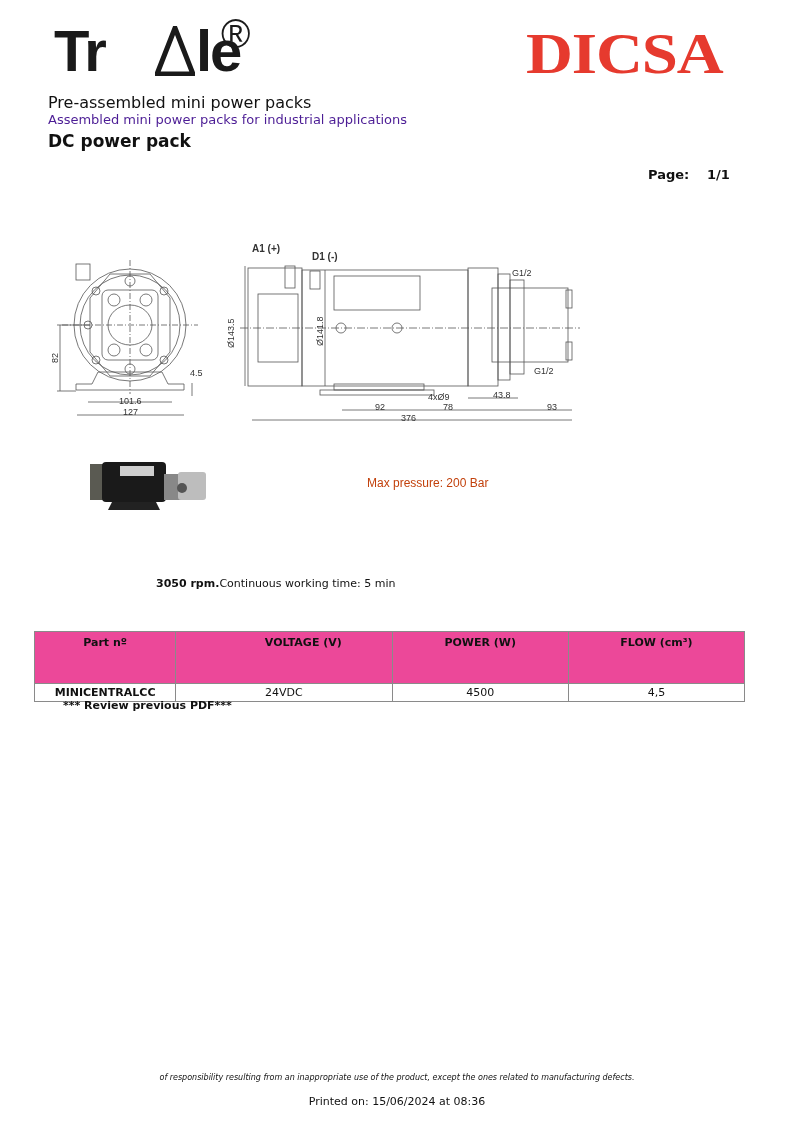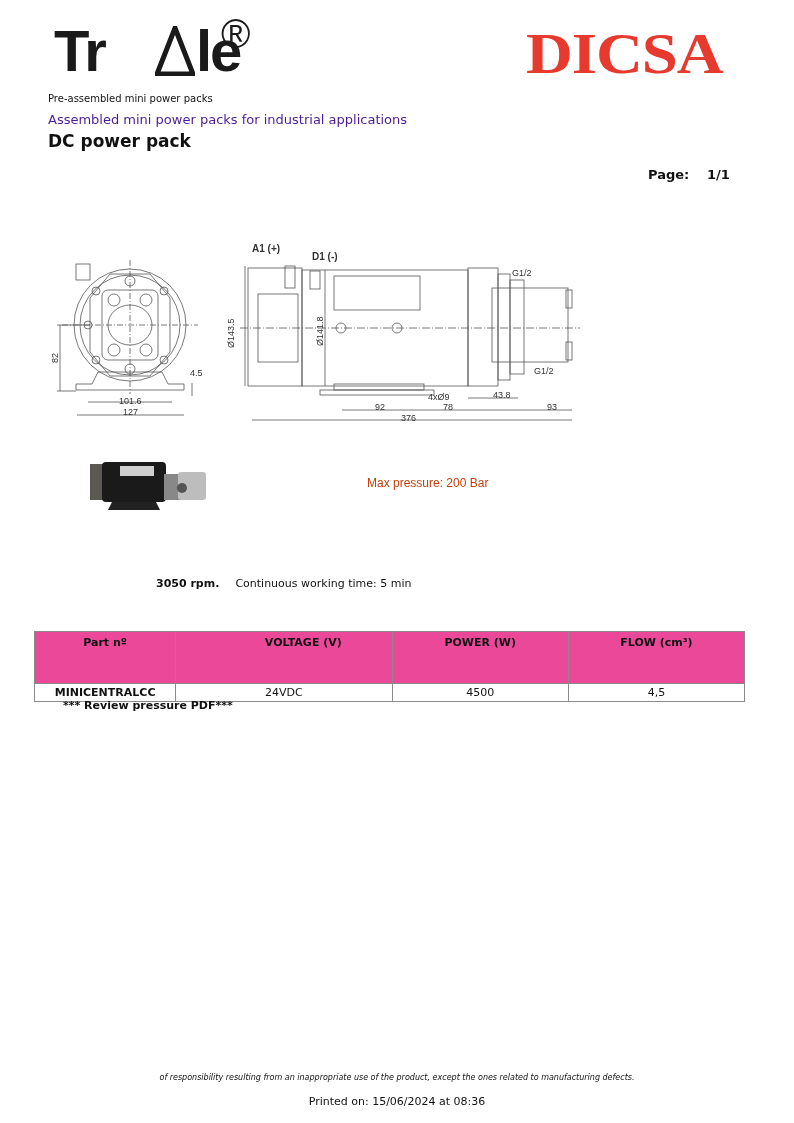--- a/index.html
+++ b/index.html
@@ -6,31 +6,31 @@
   body { width: 794px; height: 1123px; position: relative; overflow: hidden; font-family: "DejaVu Sans", sans-serif; color: #111; }
   .abs { position: absolute; }
 
   
   .trale-logo { left: 38px; top: 14px; height: 70px; width: 220px; margin-left: 16px; }
   .trale-text { font-family: "Liberation Sans", sans-serif; font-weight: bold; font-size: 58px; letter-spacing: -2px; color: #1a1a1a; line-height: 1; position: absolute; left: 0; top: 8px; }
   .trale-tri { position: absolute; left: 101px; top: 12px; }
   .trale-reg { position: absolute; left: 167px; top: -2px; font-family: "Liberation Sans", sans-serif; font-size: 40px; font-weight: normal; color: #1a1a1a; }
   .dicsa-logo { left: 526px; top: 25px; font-family: "Liberation Serif", serif; font-weight: bold; font-size: 58px; color: #e63a2e; letter-spacing: -1px; line-height: 1; transform: scaleX(1.12); transform-origin: left top; }
 
-  .subtitle1 { left: 48px; top: 93px; font-size: 10px; color: #111; text-align: right; }
+  .subtitle1 { left: 48px; top: 93px; font-size: 16px; color: #111; text-align: right; }
   .subtitle2 { left: 48px; top: 112px; font-size: 13px; color: #4c1d95; }
   .main-title { left: 48px; top: 131px; font-size: 17px; font-weight: bold; color: #111; }
   .page-label { left: 648px; top: 167px; font-size: 13px; font-weight: bold; }
   .page-value { left: 707px; top: 167px; font-size: 13px; font-weight: bold; }
 
   .drawing { left: 40px; top: 238px; }
   .photo { left: 84px; top: 452px; width: 124px; height: 62px; }
   .max-pressure { left: 367px; top: 476px; font-family: "Liberation Sans", sans-serif; font-size: 12px; color: #c2410c; }
   .specs { left: 156px; top: 577px; font-size: 11px; }
-  .specs b { font-weight: bold; margin-right: 16px; }
+  .specs b { font-weight: bold; margin-right: 0; }
 
   table.specs-table { position: absolute; left: 34px; top: 631px; width: 711px; border-collapse: collapse; font-size: 11px; }
   table.specs-table th { background: #ec4899; font-weight: bold; height: 46px; vertical-align: top; padding-top: 4px; border: 1px solid #8a8a8a; text-align: center; }
   table.specs-table td { height: 17px; border: 1px solid #8a8a8a; text-align: center; padding: 0; }
   table.specs-table td.part { font-weight: bold; }
   .col1 { width: 143px; } .col2 { width: 189px; padding-left: 40px; } .col3 { width: 189px; } .col4 { width: 190px; }
 
   .review { left: 63px; top: 699px; font-size: 11px; font-weight: bold; }
 
   .disclaimer { left: 30px; top: 1073px; width: 734px; text-align: center; font-size: 8px; font-style: italic; line-height: 9px; color: #111; }
@@ -161,18 +161,18 @@
   <tbody>
     <tr>
       <td class="part">MINICENTRALCC</td>
       <td>24VDC</td>
       <td>4500</td>
       <td>4,5</td>
     </tr>
   </tbody>
 </table>
 
-<div class="abs review">*** Review pressure PDF***</div>
+<div class="abs review">*** Review previous PDF***</div>
 
 <div class="abs disclaimer">
   <div>of responsibility  resulting from an inappropriate use of the product, except the ones related to  manufacturing defects.</div>
 </div>
 <div class="abs printed">Printed on: 15/06/2024 at 08:36</div>
 
 </body></html>

